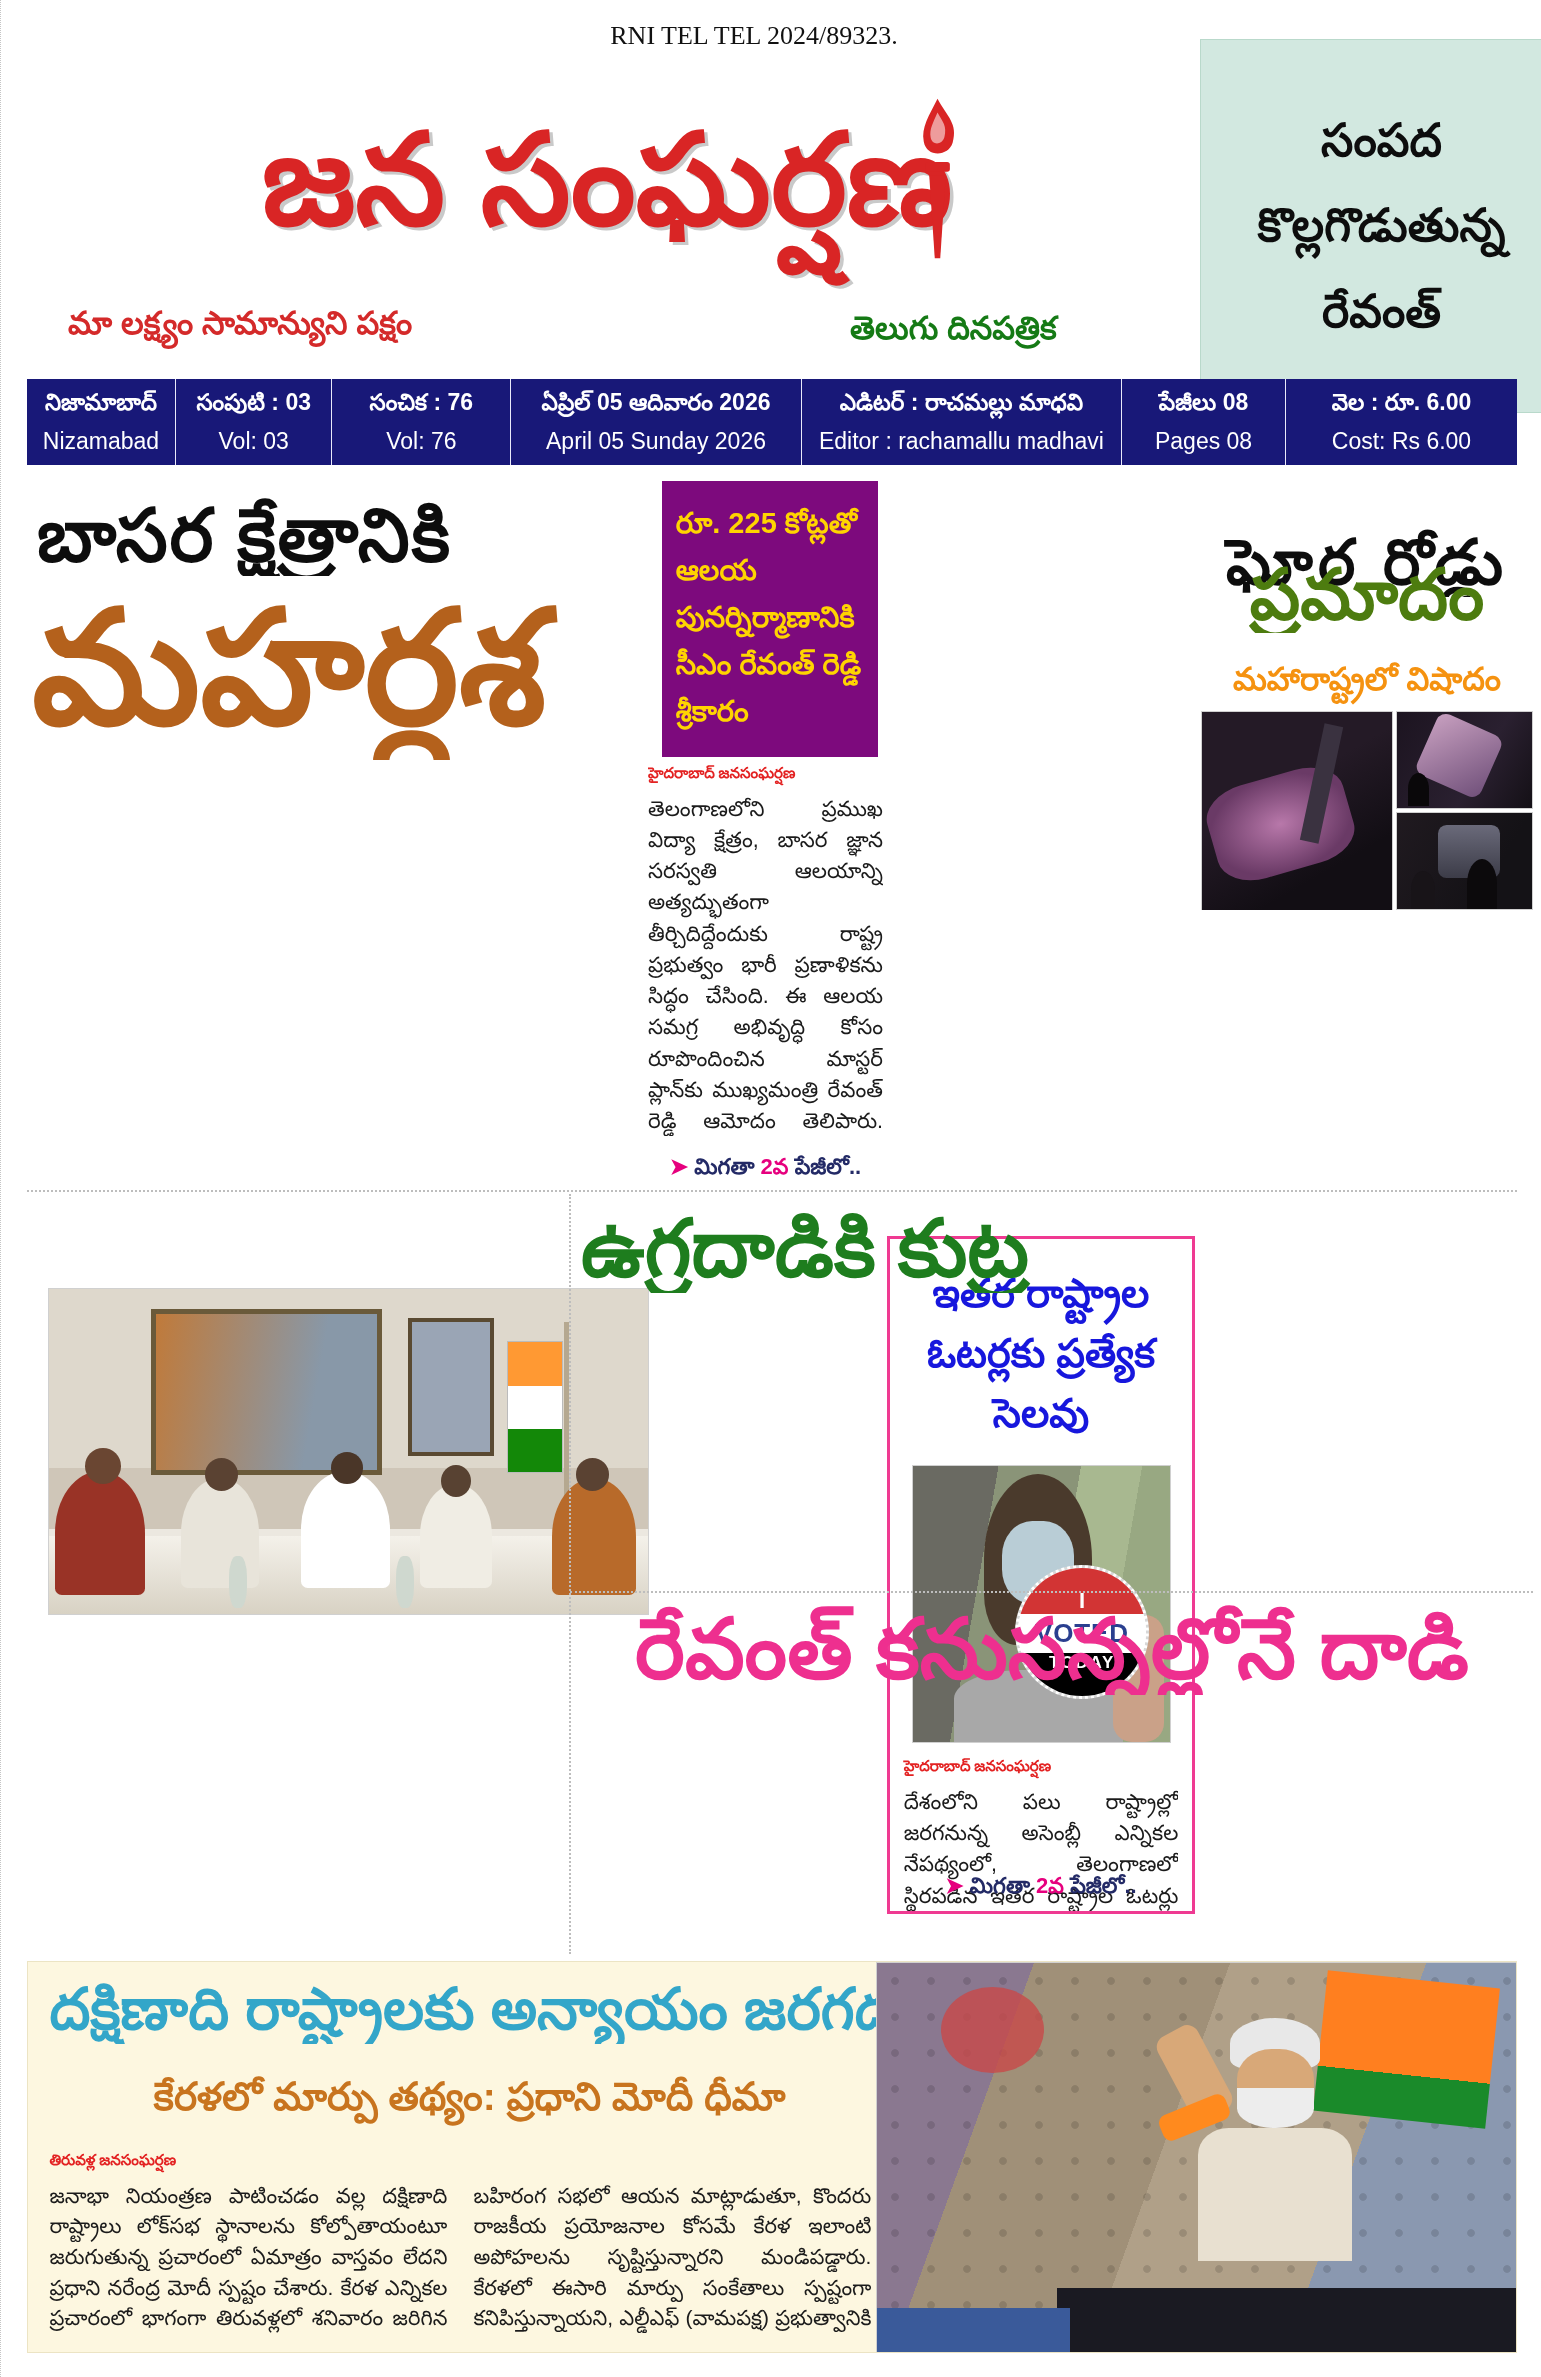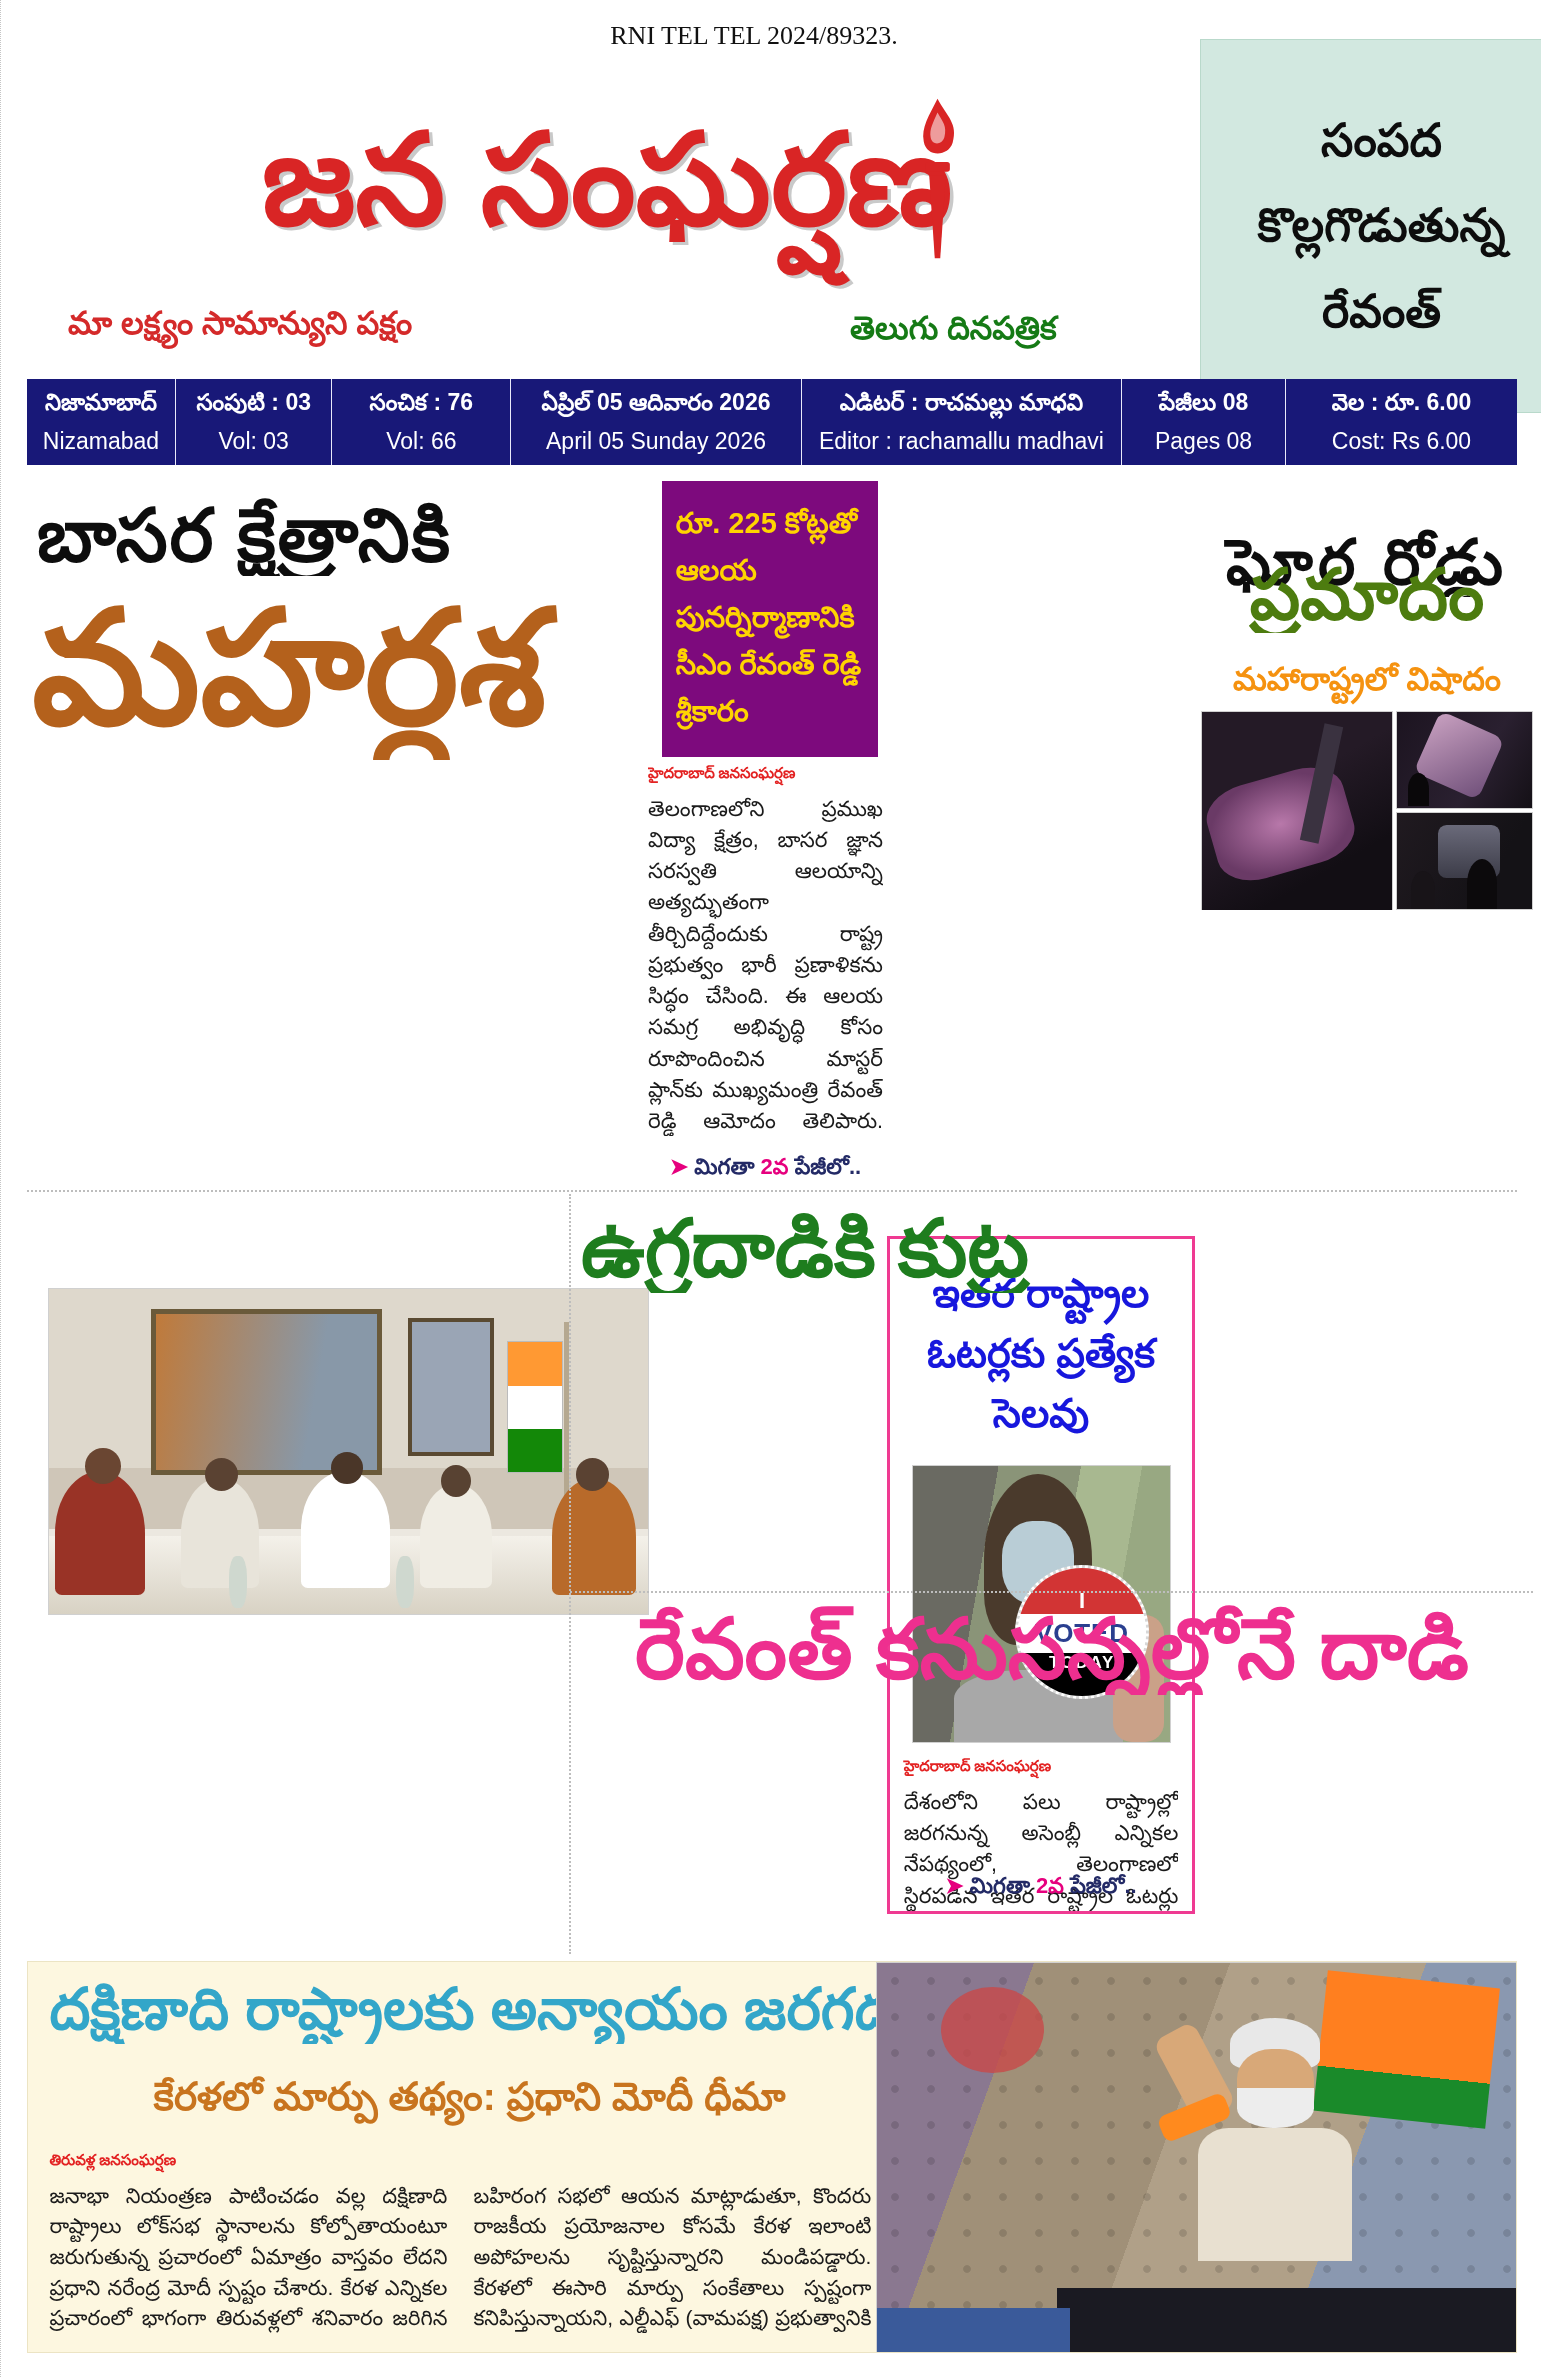--- a/index.html
+++ b/index.html
@@ -84,21 +84,21 @@
     <div class="cell" style="width:10%;">
       <span class="te">నిజామాబాద్</span>
       <span class="en">Nizamabad</span>
     </div>
     <div class="cell" style="width:10.5%;">
       <span class="te">సంపుటి : 03</span>
       <span class="en">Vol:  03</span>
     </div>
     <div class="cell" style="width:12%;">
       <span class="te">సంచిక : 76</span>
-      <span class="en">Vol: 66</span>
+      <span class="en">Vol: 76</span>
     </div>
     <div class="cell" style="width:19.5%;">
       <span class="te">ఏప్రిల్  05  ఆదివారం 2026</span>
       <span class="en">April 05 Sunday 2026</span>
     </div>
     <div class="cell" style="width:21.5%;">
       <span class="te">ఎడిటర్ : రాచమల్లు మాధవి</span>
       <span class="en">Editor : rachamallu madhavi</span>
     </div>
     <div class="cell" style="width:11%;">

